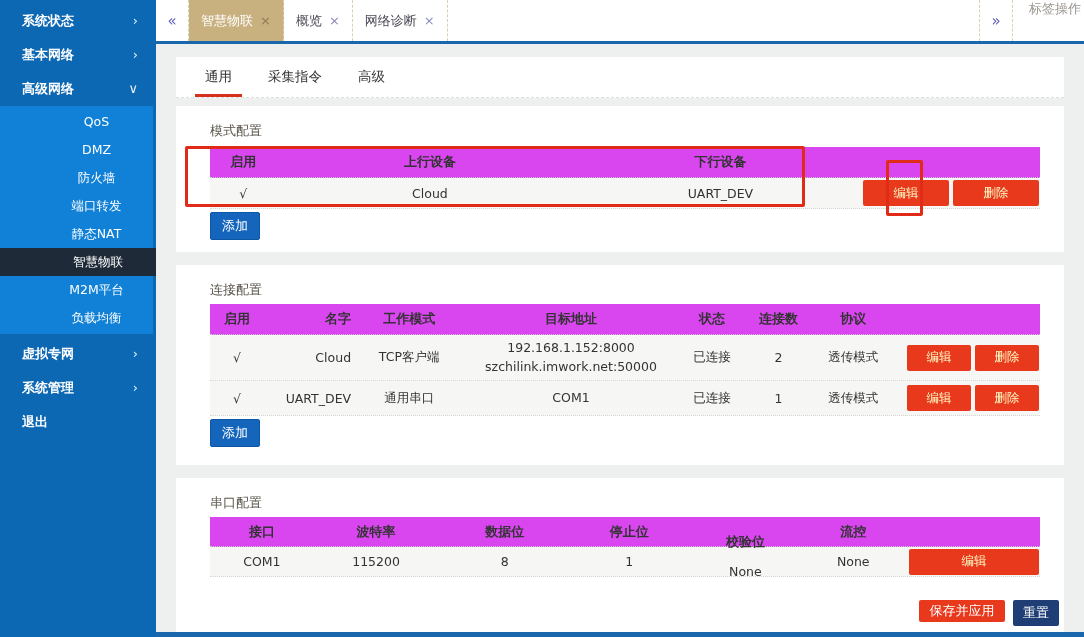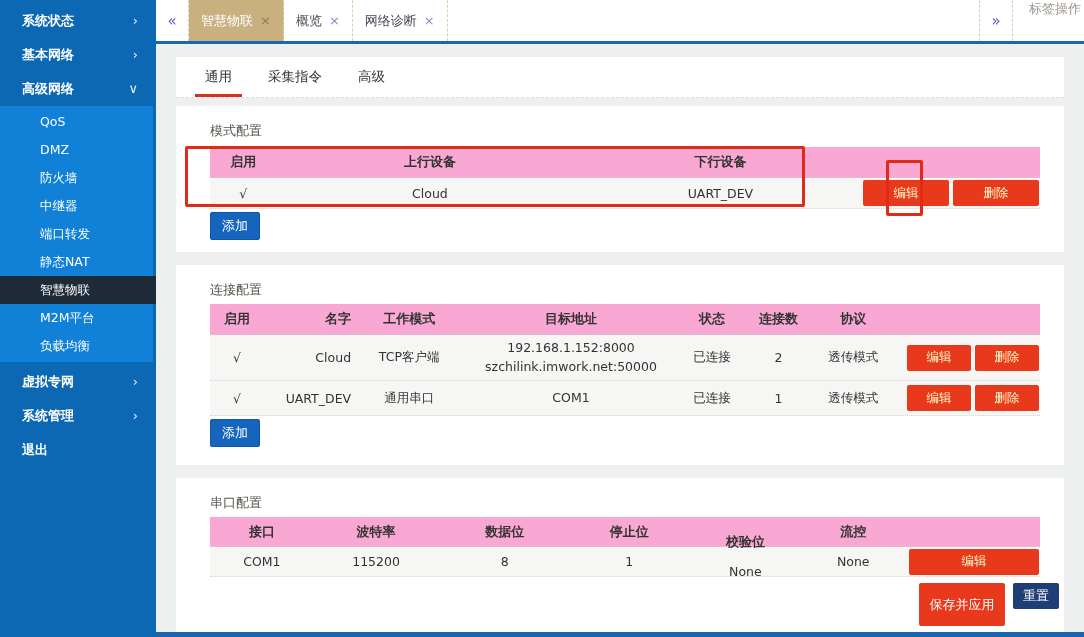--- a/index.html
+++ b/index.html
@@ -6,21 +6,21 @@
   .app{position:relative;width:1084px;height:637px;background:#edf0ee;
        font-family:"DejaVu Sans","Liberation Sans",sans-serif;font-size:13px;color:#333;overflow:hidden;padding-left:24px;}
 
   
   .sidebar{position:absolute;left:0;top:0;width:156px;height:637px;background:#0d68b4;}
   .side-item{height:34px;line-height:34px;color:#fff;font-weight:bold;font-size:13px;
              padding:0 18px 0 22px;display:flex;justify-content:space-between;align-items:center;cursor:pointer;}
   .side-item .chev{font-weight:normal;font-size:13px;opacity:.9;}
   .side-group-top{padding-top:4px;}
   .submenu{background:#1181d8;width:153px;padding:2px 0;}
-  .sub-item{height:28px;line-height:28px;color:#fff;font-size:12.5px;font-weight:500;padding-left:40px;cursor:pointer;}
+  .sub-item{height:28px;line-height:28px;color:#fff;font-size:12.5px;font-weight:500;padding-left:40px;cursor:pointer;text-align:center;}
   .sub-item.active{background:#1f2a38;width:156px;box-sizing:border-box;}
   .side-group-bottom{padding-top:3px;}
 
   
   .main{position:absolute;left:156px;top:0;right:0;bottom:0;}
 
   
   .tabbar{position:absolute;left:0;top:0;right:0;height:41px;background:#fff;
           border-bottom:3px solid #1b67ae;display:flex;align-items:stretch;}
   .nav-btn{width:32px;display:flex;align-items:center;justify-content:center;color:#5b5bb8;
@@ -41,34 +41,34 @@
   .ctab{position:relative;display:flex;align-items:center;padding:0 5px;margin-right:26px;color:#333;
         font-size:13.5px;cursor:pointer;}
   .ctab.active::after{content:"";position:absolute;left:-5px;right:-5px;bottom:0;height:3px;background:#d6311d;}
 
   .sec-title{position:absolute;left:34px;top:16px;color:#58534a;font-size:13px;}
 
   .tbl{position:absolute;left:34px;width:830px;}
   .tr{display:flex;align-items:center;}
   .td{text-align:center;box-sizing:border-box;overflow:hidden;font-size:12.5px;color:#333;}
   .tr.head .td{font-weight:bold;font-size:13px;}
-  .tr.head{background:#f9a8d4;border-bottom:1px dotted #c9c9c9;font-family:Liberation Mono, monospace;}
+  .tr.head{background:#d946ef;border-bottom:1px dotted #c9c9c9;font-family:Liberation Mono, monospace;}
   .tr.row{background:#f6f6f5;border-bottom:1px dotted #d6d6d6;}
   .actions{display:flex;justify-content:flex-end;align-items:center;gap:4px;padding-right:1px;}
 
   .btn-red{background:#e8391d;color:#fef9c3;border:none;border-radius:2px;height:26px;
            font-size:12.5px;font-family:inherit;cursor:pointer;}
   .btn-red.w64{width:64px;}
   .btn-red.w86{width:86px;}
   .btn-red.w130{width:130px;}
   .btn-add{position:absolute;left:34px;width:50px;height:28px;background:#1565bd;color:#fff;
            border:1px solid #0e57a6;border-radius:2px;font-size:13px;font-family:inherit;cursor:pointer;}
   .btn-navy{background:#1e3e75;color:#fff;border:none;border-radius:2px;height:26px;width:46px;
             font-size:13px;font-family:inherit;cursor:pointer;}
-  .btn-save{width:86px;height:43px;background:#e8391d;color:#fff;border:none;border-radius:2px;
+  .btn-save{width:86px;height:22px;background:#e8391d;color:#fff;border:none;border-radius:2px;
             font-size:13px;font-family:inherit;cursor:pointer;}
 
   
   .card-mode{top:106px;height:146px;}
   .card-mode .tbl{top:41px;}
   .card-mode .tr{height:30px;}
   .m1{width:8%;} .m2{width:37%;} .m3{width:33%;} .m4{width:22%;}
   .card-mode .btn-add{top:106px;}
 
   
@@ -115,21 +115,20 @@
       <div class="side-item">
         <span>高级网络</span>
         <span class="chev">∨</span>
       </div>
     </div>
 
     <div class="submenu">
       <div class="sub-item">QoS</div>
       <div class="sub-item">DMZ</div>
       <div class="sub-item">防火墙</div>
-      <div class="sub-item">中继器</div>
       <div class="sub-item">端口转发</div>
       <div class="sub-item">静态NAT</div>
       <div class="sub-item active">智慧物联</div>
       <div class="sub-item">M2M平台</div>
       <div class="sub-item">负载均衡</div>
     </div>
 
     <div class="side-group-bottom">
       <div class="side-item">
         <span>虚拟专网</span>

